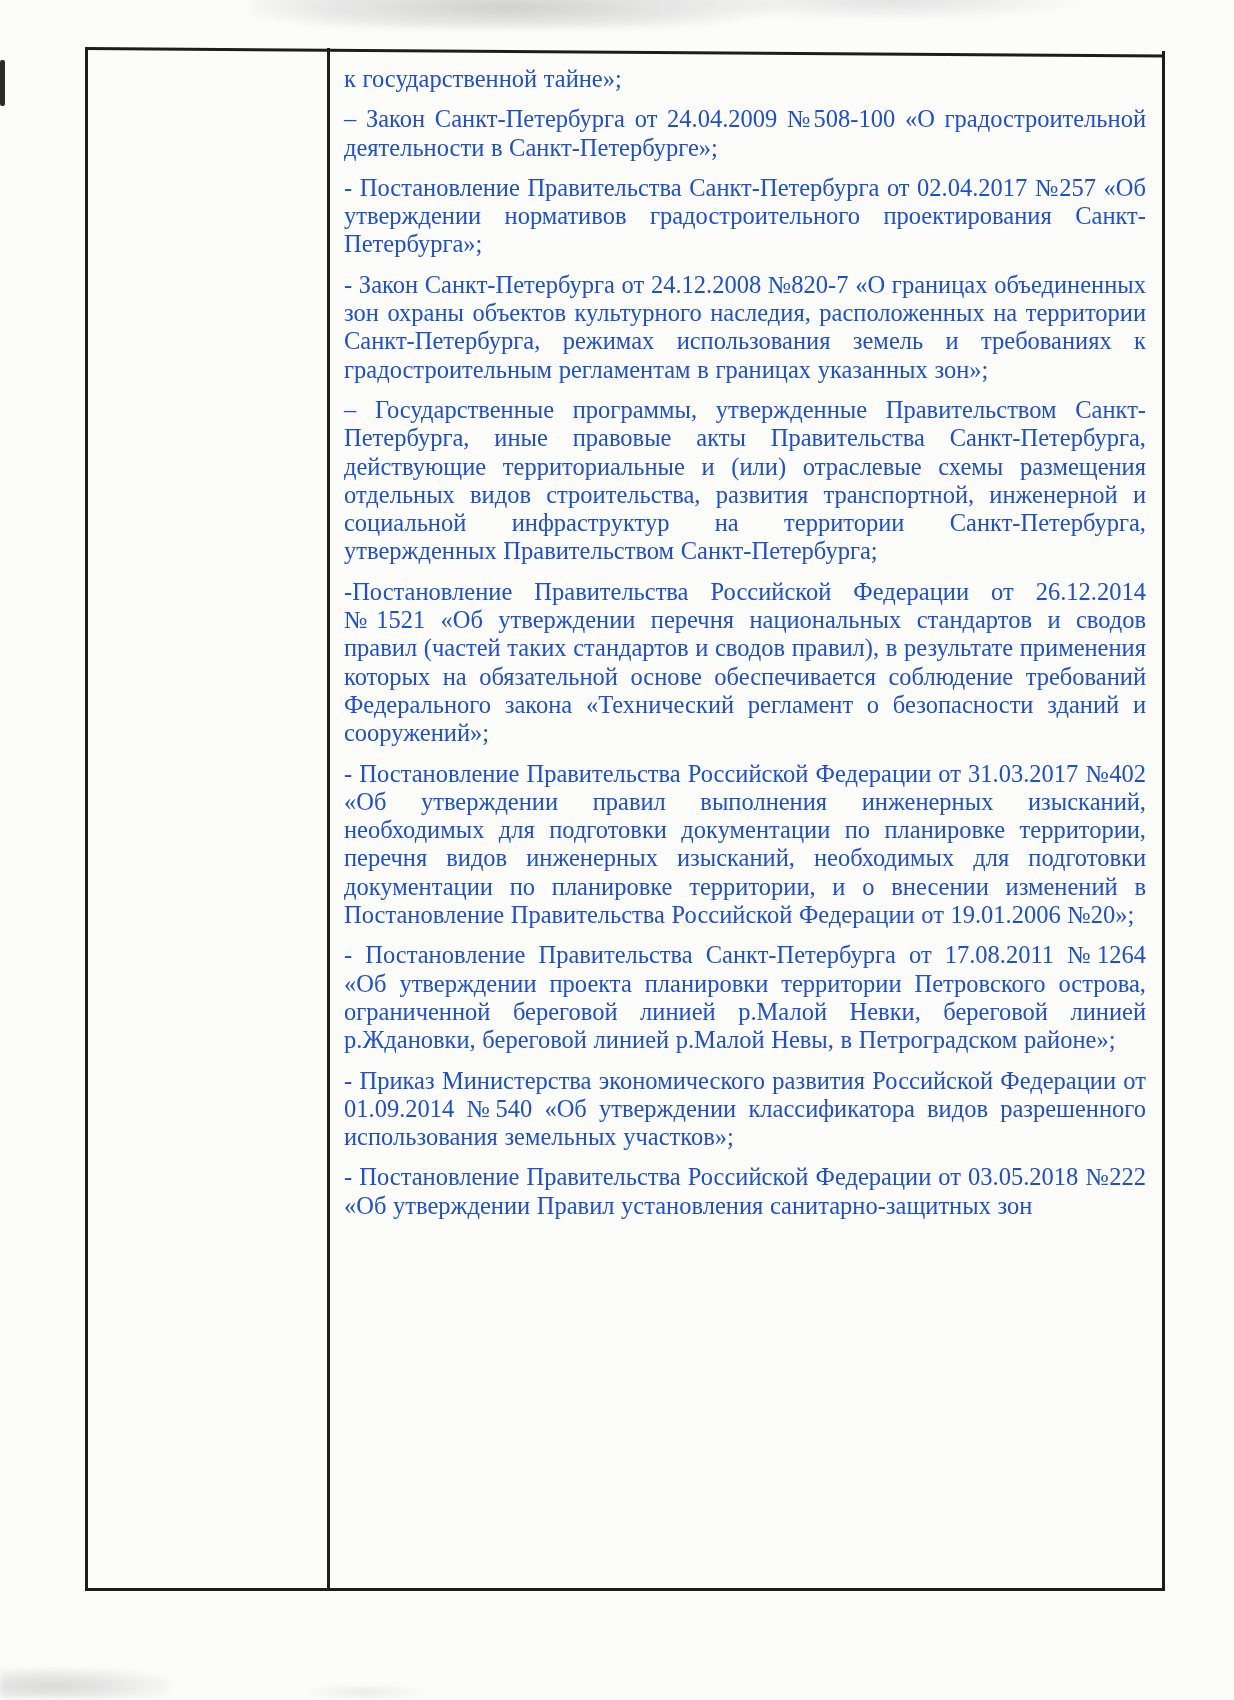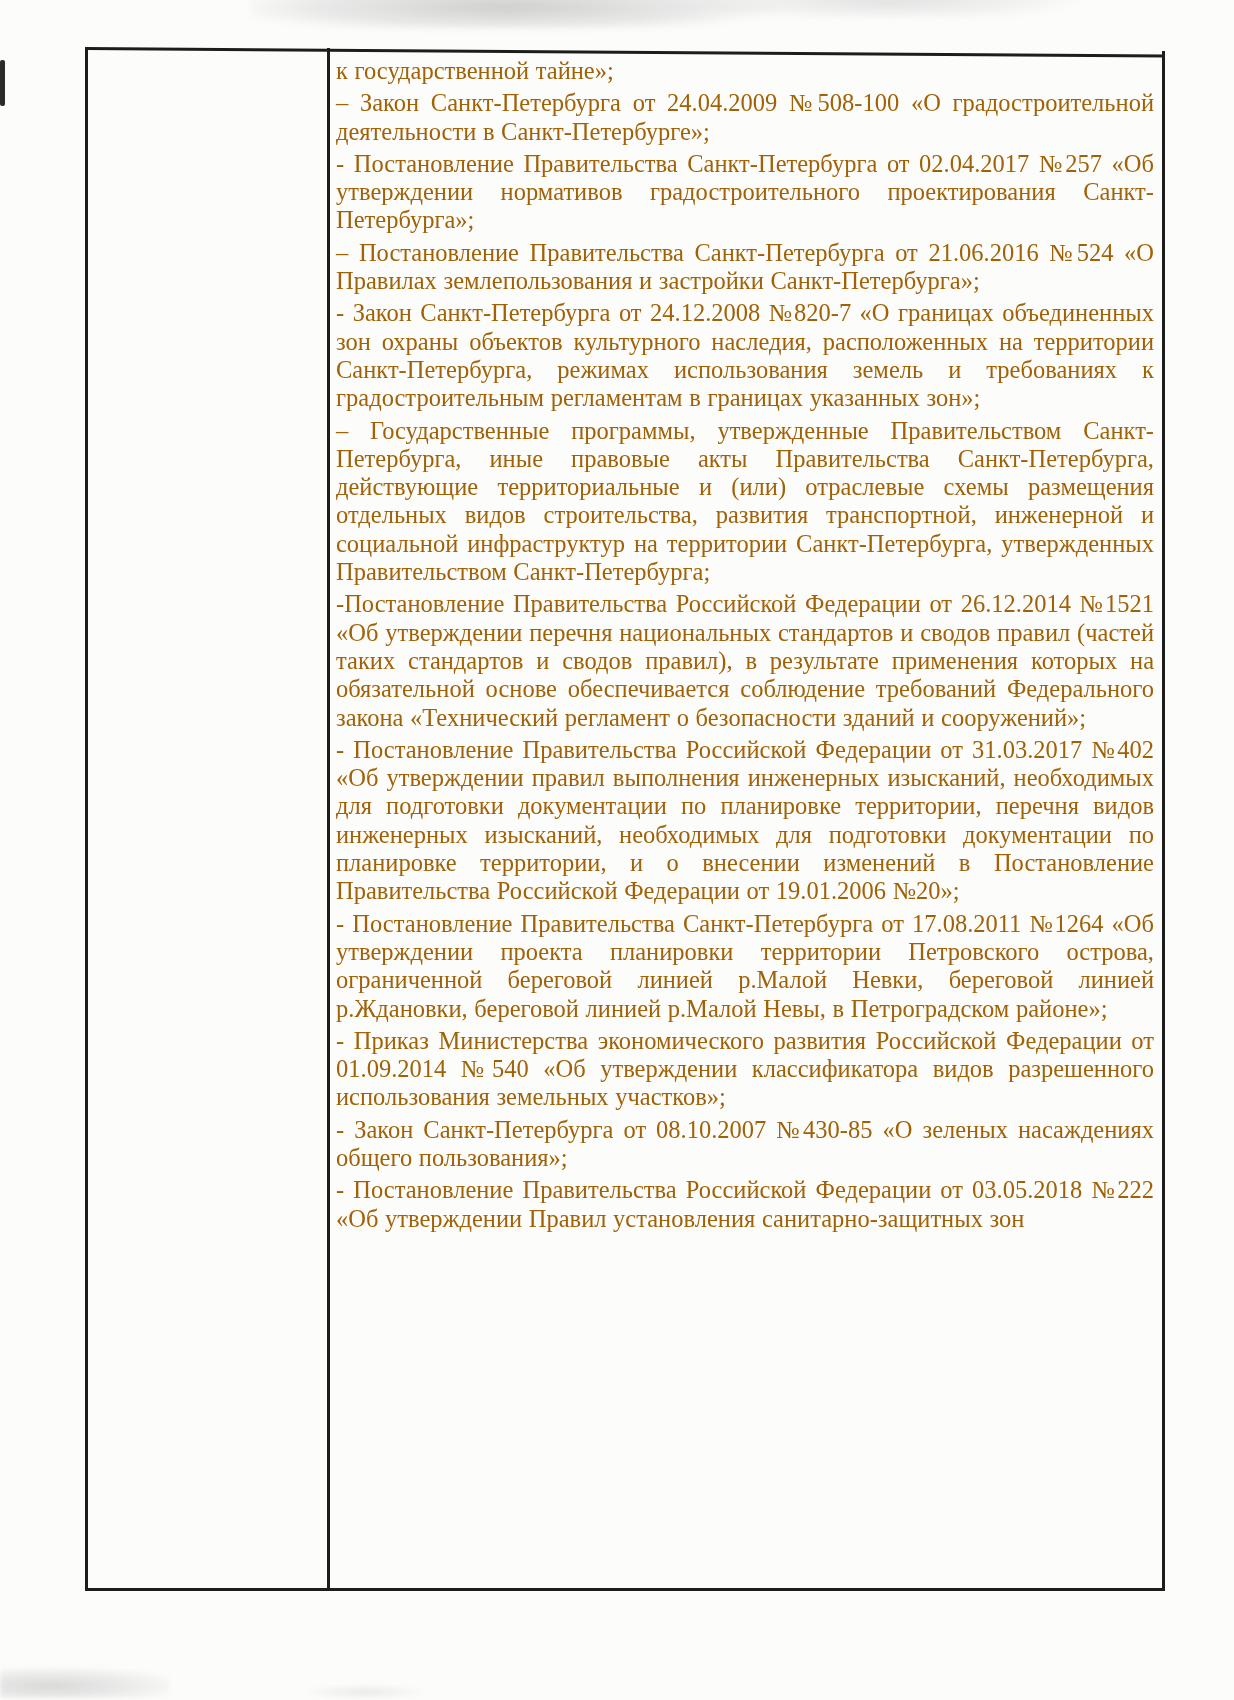--- a/index.html
+++ b/index.html
@@ -57,25 +57,25 @@
   .rule-right  { left: 1162px;top: 51px;   width: 2.5px;  height: 1539px; }
   
   .cell-left {
     position: absolute; left: 88px; top: 51px; width: 237px; height: 1536px;
   }
   .cell-right {
     position: absolute; left: 332px; top: 53px; width: 826px; height: 1533px;
     overflow: hidden;
   }
   .cell-right p {
-    margin: 4px;
+    margin: 12px;
     text-align: justify;
     font-size: 24.5px;
     line-height: 28.3px;
-    color: #a16207;
+    color: #1d4ed8;
     hyphens: none;
     word-spacing: 0.5px;
   }
 </style>
 </head>
 <body>
 
 <div class="page"></div>
 
 <div class="smudge-top-a"></div>
@@ -89,22 +89,20 @@
 <div class="rule rule-left"></div>
 <div class="rule rule-mid"></div>
 <div class="rule rule-right"></div>
 
 <div class="cell-left"></div>
 
 <div class="cell-right">
   <p>к государственной тайне»;</p>
   <p>– Закон Санкт-Петербурга от 24.04.2009 №508-100 «О градостроительной деятельности в Санкт-Петербурге»;</p>
   <p>- Постановление Правительства Санкт-Петербурга от 02.04.2017 №257 «Об утверждении нормативов градостроительного проектирования Санкт-Петербурга»;</p>
-  <p>– Постановление Правительства Санкт-Петербурга от 21.06.2016 №524 «О Правилах землепользования и застройки Санкт-Петербурга»;</p>
   <p>- Закон Санкт-Петербурга от 24.12.2008 №820-7 «О границах объединенных зон охраны объектов культурного наследия, расположенных на территории Санкт-Петербурга, режимах использования земель и требованиях к градостроительным регламентам в границах указанных зон»;</p>
   <p>– Государственные программы, утвержденные Правительством Санкт-Петербурга, иные правовые акты Правительства Санкт-Петербурга, действующие территориальные и (или) отраслевые схемы размещения отдельных видов строительства, развития транспортной, инженерной и социальной инфраструктур на территории Санкт-Петербурга, утвержденных Правительством Санкт-Петербурга;</p>
   <p>-Постановление Правительства Российской Федерации от 26.12.2014 №1521 «Об утверждении перечня национальных стандартов и сводов правил (частей таких стандартов и сводов правил), в результате применения которых на обязательной основе обеспечивается соблюдение требований Федерального закона «Технический регламент о безопасности зданий и сооружений»;</p>
   <p>- Постановление Правительства Российской Федерации от 31.03.2017 №402 «Об утверждении правил выполнения инженерных изысканий, необходимых для подготовки документации по планировке территории, перечня видов инженерных изысканий, необходимых для подготовки документации по планировке территории, и о внесении изменений в Постановление Правительства Российской Федерации от 19.01.2006 №20»;</p>
   <p>- Постановление Правительства Санкт-Петербурга от 17.08.2011 №1264 «Об утверждении проекта планировки территории Петровского острова, ограниченной береговой линией р.Малой Невки, береговой линией р.Ждановки, береговой линией р.Малой Невы, в Петроградском районе»;</p>
   <p>- Приказ Министерства экономического развития Российской Федерации от 01.09.2014 №540 «Об утверждении классификатора видов разрешенного использования земельных участков»;</p>
-  <p>- Закон Санкт-Петербурга от 08.10.2007 №430-85 «О зеленых насаждениях общего пользования»;</p>
   <p>- Постановление Правительства Российской Федерации от 03.05.2018 №222 «Об утверждении Правил установления санитарно-защитных зон</p>
 </div>
 
 </body></html>

